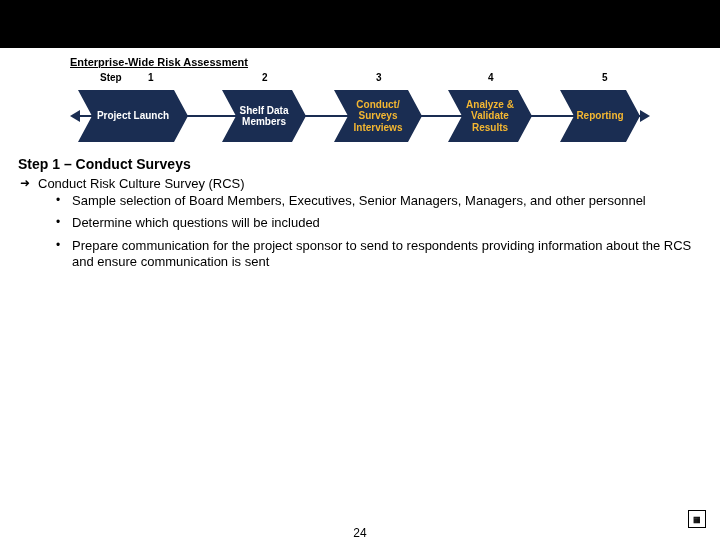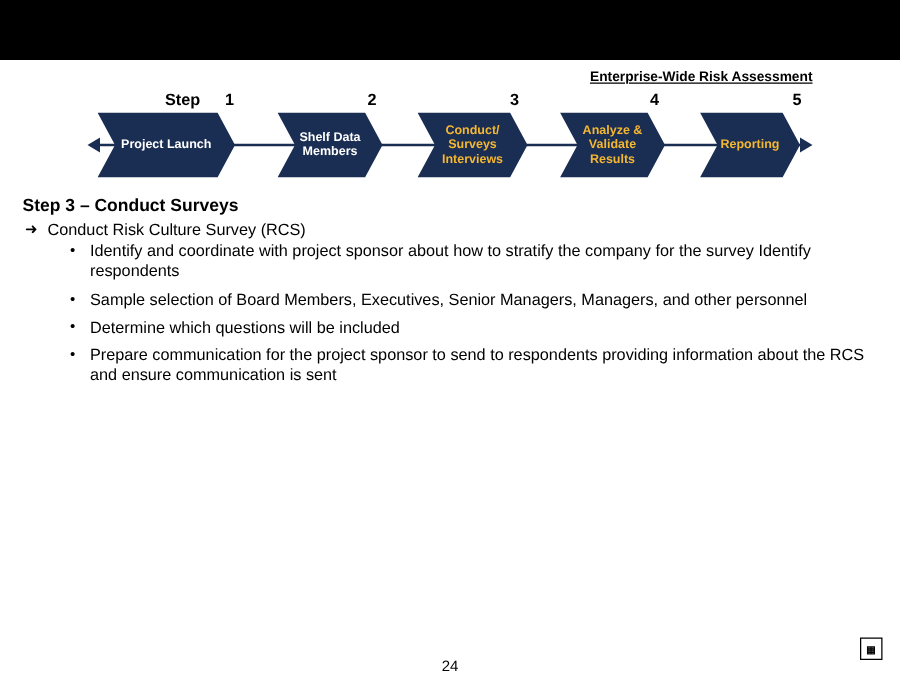--- a/index.html
+++ b/index.html
@@ -1,22 +1,22 @@
 <!DOCTYPE html>
 <html><head>
 <meta charset="utf-8">
 <style>
   * { box-sizing: border-box; margin: 0; padding: 0; }
   body { width: 720px; height: 540px; font-family: Arial, sans-serif; background: #fff; color: #000; position: relative; }
   .topbar { width: 100%; height: 48px; background: #000; }
   .content { padding: 0 18px; }
   .diagram-wrap { width: 580px; margin: 8px auto 0; }
-  .diagram-title { font-size: 11px; font-weight: bold; text-align: right; text-decoration: underline; margin: 8px 0 4px; }
+  .diagram-title { font-size: 11px; font-weight: bold; text-align: left; text-decoration: underline; margin: 8px 0 4px; }
   .step-row { position: relative; height: 16px; width: 100%; }
-  .step-label { position: absolute; font-size: 13px; font-weight: bold; margin-left: 32px; }
+  .step-label { position: absolute; font-size: 10px; font-weight: bold; }
   .arrow-row { position: relative; height: 52px; width: 100%; margin-top: 2px; margin-bottom: 14px; }
   .midline { position: absolute; top: 50%; left: 8px; right: 8px; height: 2px; background: #1a2d52; transform: translateY(-50%); }
   .lh { position: absolute; top: 50%; left: 0; width: 0; height: 0; border-top: 6px solid transparent; border-bottom: 6px solid transparent; border-right: 10px solid #1a2d52; transform: translateY(-50%); }
   .rh { position: absolute; top: 50%; right: 0; width: 0; height: 0; border-top: 6px solid transparent; border-bottom: 6px solid transparent; border-left: 10px solid #1a2d52; transform: translateY(-50%); }
   .chevron { position: absolute; top: 0; height: 52px; display: flex; align-items: center; justify-content: center; padding: 0 4px; }
   .chevron-bg { position: absolute; inset: 0; fill: #1a2d52; }
   .chevron span { position: relative; font-size: 10px; font-weight: bold; text-align: center; line-height: 1.15; }
   .chev-text-y { color: #f4b731; }
   .chev-text-w { color: #fff; }
   .heading { font-size: 14px; font-weight: bold; margin-top: 10px; }
@@ -80,26 +80,25 @@
       </div>
       <div class="chevron" style="left:490px;width:80px">
         <svg class="chevron-bg" viewBox="0 0 80 52" preserveAspectRatio="none">
             <polygon points="0,0 66,0 80,26 66,52 0,52 14,26"></polygon>
           </svg>
         <span class="chev-text-y">Reporting</span>
       </div>
     </div>
   </div>
 
-  <div class="heading">Step 3 – Conduct Surveys</div>
+  <div class="heading">Step 1 – Conduct Surveys</div>
   <ul class="bullets">
     <li>
       <span>Conduct Risk Culture Survey (RCS)</span>
       <ul class="subbullets">
-        <li>Identify and coordinate with project sponsor about how to stratify the company for the survey Identify respondents</li>
         <li>Sample selection of Board Members, Executives, Senior Managers, Managers, and other personnel</li>
         <li>Determine which questions will be included</li>
         <li>Prepare communication for the project sponsor to send to respondents providing information about the RCS and ensure communication is sent</li>
       </ul>
     </li>
   </ul>
 
 </div>
 
 <div class="pagenum">24</div>

